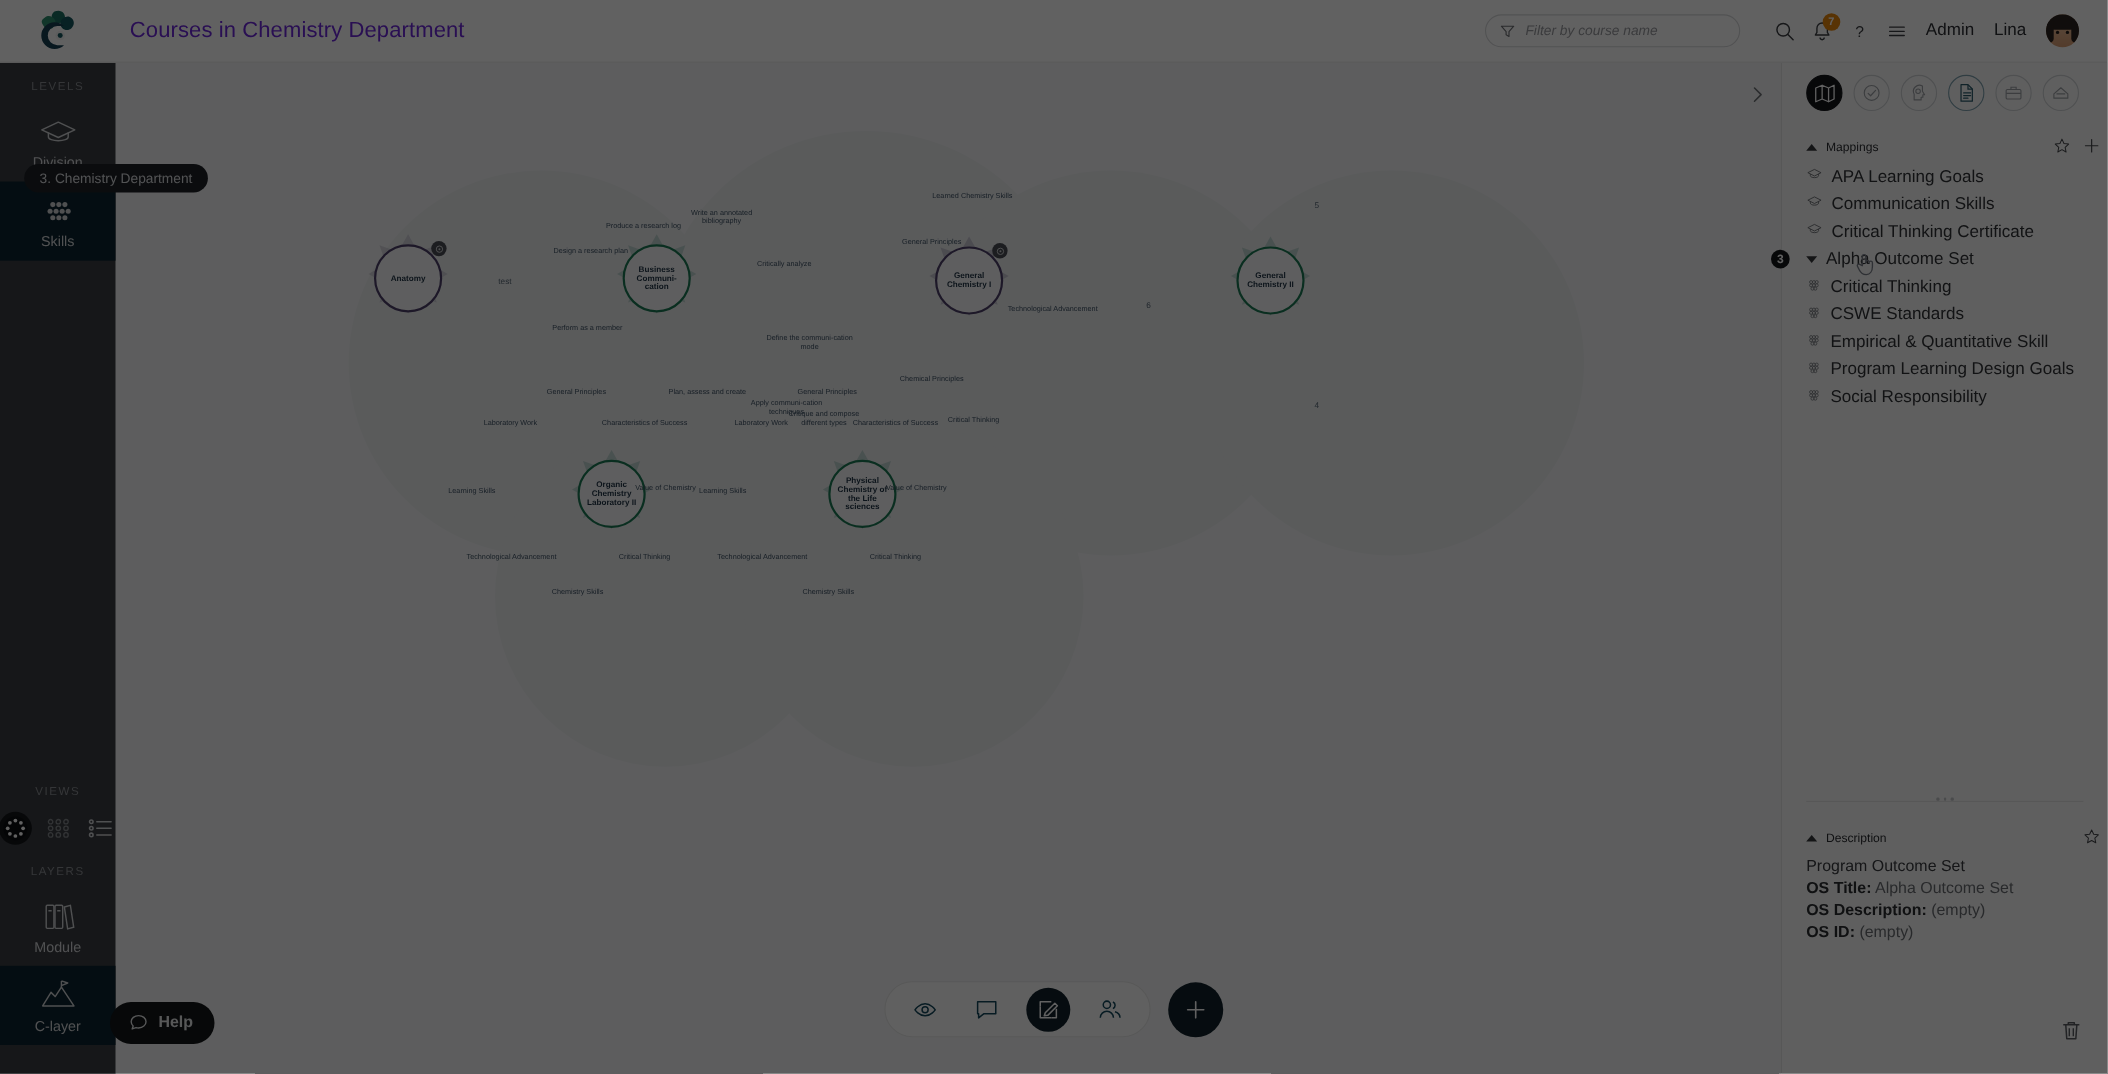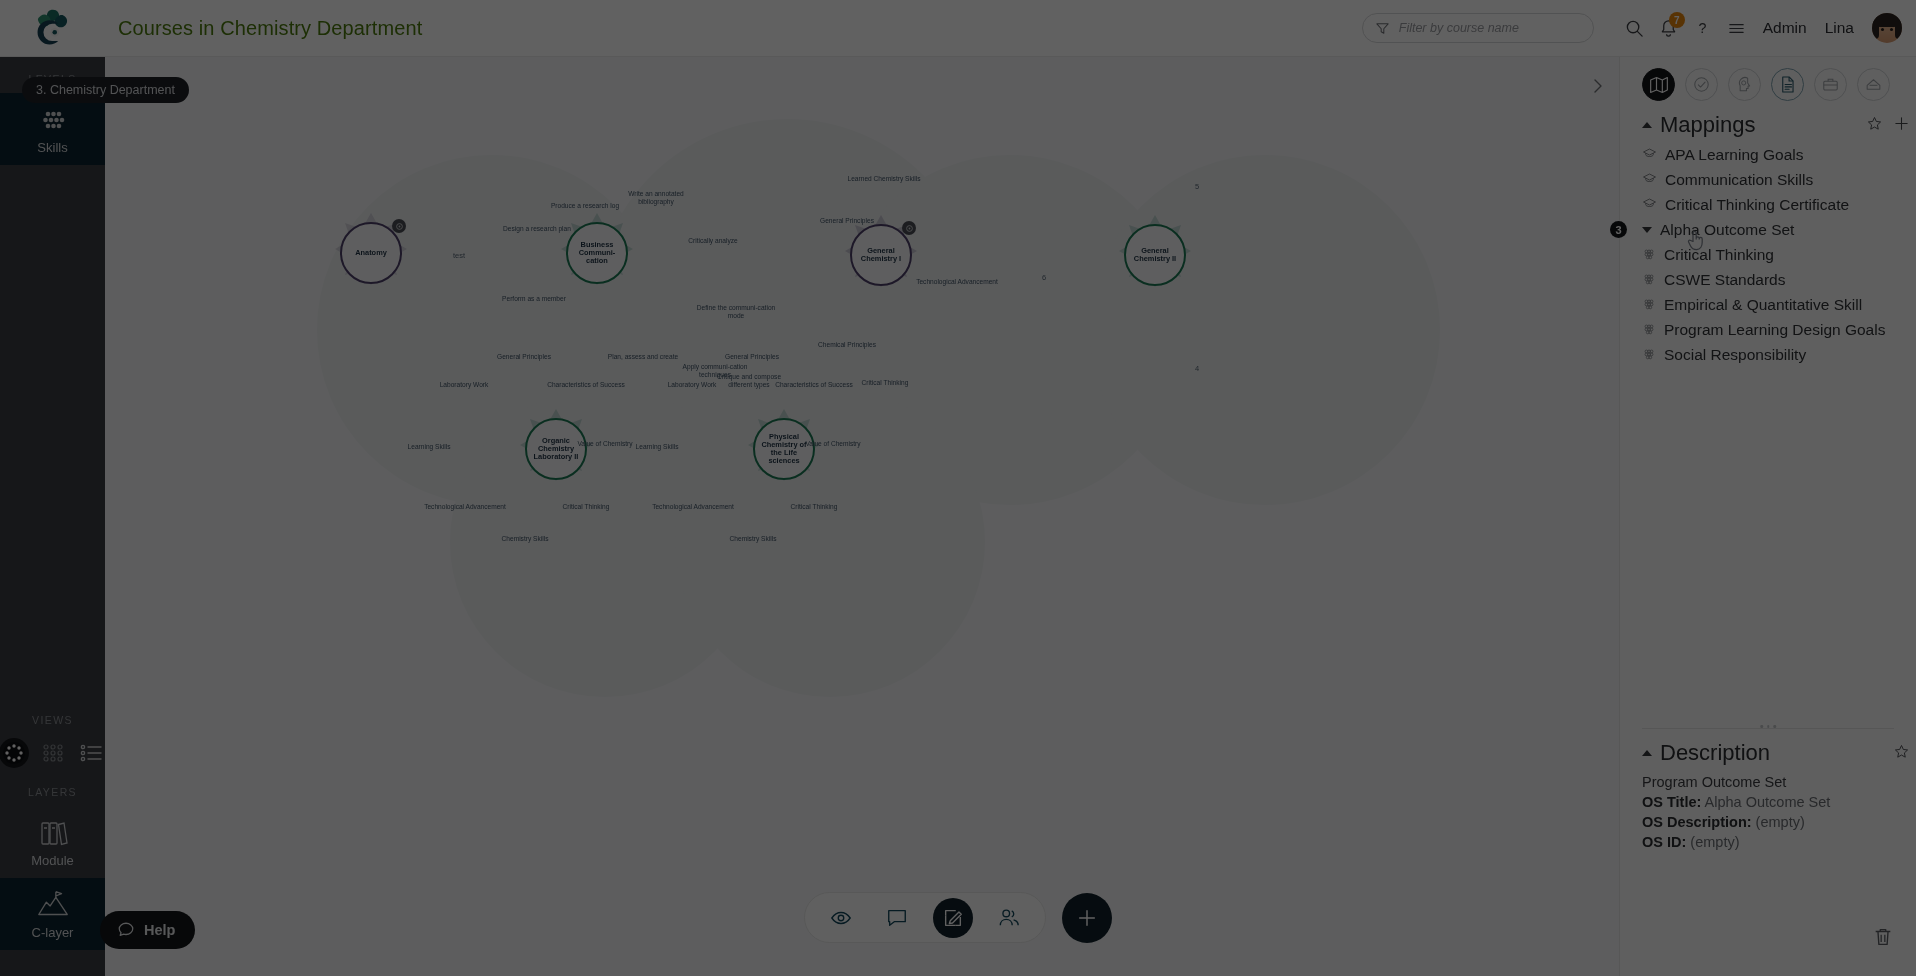--- a/index.html
+++ b/index.html
@@ -18,24 +18,24 @@
 
   
   .header{
     position:absolute; top:0; left:0; right:0; height:57px;
     background:#ffffff; display:flex; align-items:center;
     border-bottom:1px solid #e9e9e9; z-index:40;
   }
   .logo-wrap{ width:105px; height:57px; display:flex; align-items:center; justify-content:center; }
   .logo{ width:42px; height:40px; }
   .page-title{
-    font-size:20px; color:#4d7c0f; font-weight:400; letter-spacing:.1px;
+    font-size:20px; color:#6d28d9; font-weight:400; letter-spacing:.1px;
     margin-left:13px;
   }
-  .header-right{ margin-left:auto; display:flex; align-items:center; gap:0; padding-right:14px;justify-content:center; }
+  .header-right{ margin-left:auto; display:flex; align-items:center; gap:0; padding-right:26px;justify-content:center; }
   .filter-box{
     width:232px; height:30px; border:1px solid #d6d7d9; border-radius:16px;
     display:flex; align-items:center; padding:0 12px; gap:9px; margin-right:24px;
     background:#fff;
   }
   .filter-box .ph{ font-size:12.5px; color:#9a9ba0; font-style:italic; }
   .hicon{ width:34px; height:34px; display:flex; align-items:center; justify-content:center; position:relative; cursor:pointer;}
   .badge{
     position:absolute; top:1px; right:1px; min-width:16px; height:16px; border-radius:8px;
     background:#e8860c; color:#fff; font-size:10px; font-weight:700;
@@ -126,21 +126,21 @@
     position:absolute; top:57px; right:0; width:297px; bottom:0;
     background:#fafafa; border-left:1px solid #e4e4e4; z-index:30;
   }
   .rp-icons{ display:flex; align-items:center; gap:10px; padding:11px 0 6px 22px; }
   .rp-ic{ width:33px;height:33px;border-radius:50%;border:1px solid #cfd2d5;
     display:flex;align-items:center;justify-content:center; cursor:pointer; background:#fafafa;}
   .rp-ic.filled{ background:#14161a; border-color:#14161a; }
   .rp-ic.sel{ border:1.6px solid #7ea0ae; }
   .sec-head{
     display:flex; align-items:center; gap:8px; padding:5px 6px 4px 22px;
-    font-size:22px; color:#2b2d31;
+    font-size:11px; color:#2b2d31;margin-top:12px;
   }
   .caret{ width:0;height:0; cursor:pointer; }
   .caret.up{ border-left:5px solid transparent; border-right:5px solid transparent; border-bottom:6px solid #35373b; }
   .caret.down{ border-left:5px solid transparent; border-right:5px solid transparent; border-top:6px solid #35373b; }
   .sec-actions{ margin-left:auto; display:flex; align-items:center; gap:10px; }
   .m-row{
     display:flex; align-items:center; gap:8px; padding:1px 14px 1px 22px;
     font-size:15.5px; color:#303236; cursor:pointer; position:relative; height:25px;
   }
   .cbadge{
@@ -215,20 +215,29 @@
         <div class="eye" style="left:9px"></div>
         <div class="eye" style="right:9px"></div>
       </div>
     </div>
   </div>
 
   <div class="rail">
     <div class="rail-cap">LEVELS</div>
 
 
+    <div class="rail-item">
+      <span class="rail-icn">
+        <svg width="34" height="26" viewBox="0 0 34 26">
+            <path d="M17 4 32 11 17 18 2 11z" fill="none" stroke="#cfd1d4" stroke-width="1.3" stroke-linejoin="round"></path>
+            <path d="M8 13.5v4c0 2 4 3.5 9 3.5s9-1.5 9-3.5v-4" fill="none" stroke="#cfd1d4" stroke-width="1.3"></path>
+          </svg>
+      </span>
+      <span class="rail-label">Division</span>
+    </div>
 
     <div class="rail-item active">
       <div class="tooltip">3. Chemistry Department</div>
       <span class="rail-icn">
         <svg width="34" height="26" viewBox="0 0 34 26">
           <g fill="#cfd1d4">
             <circle cx="12" cy="7" r="2.3"></circle>
               <circle cx="17.5" cy="7" r="2.3"></circle>
               <circle cx="23" cy="7" r="2.3"></circle>
             <circle cx="9.5" cy="13" r="2.3"></circle>

